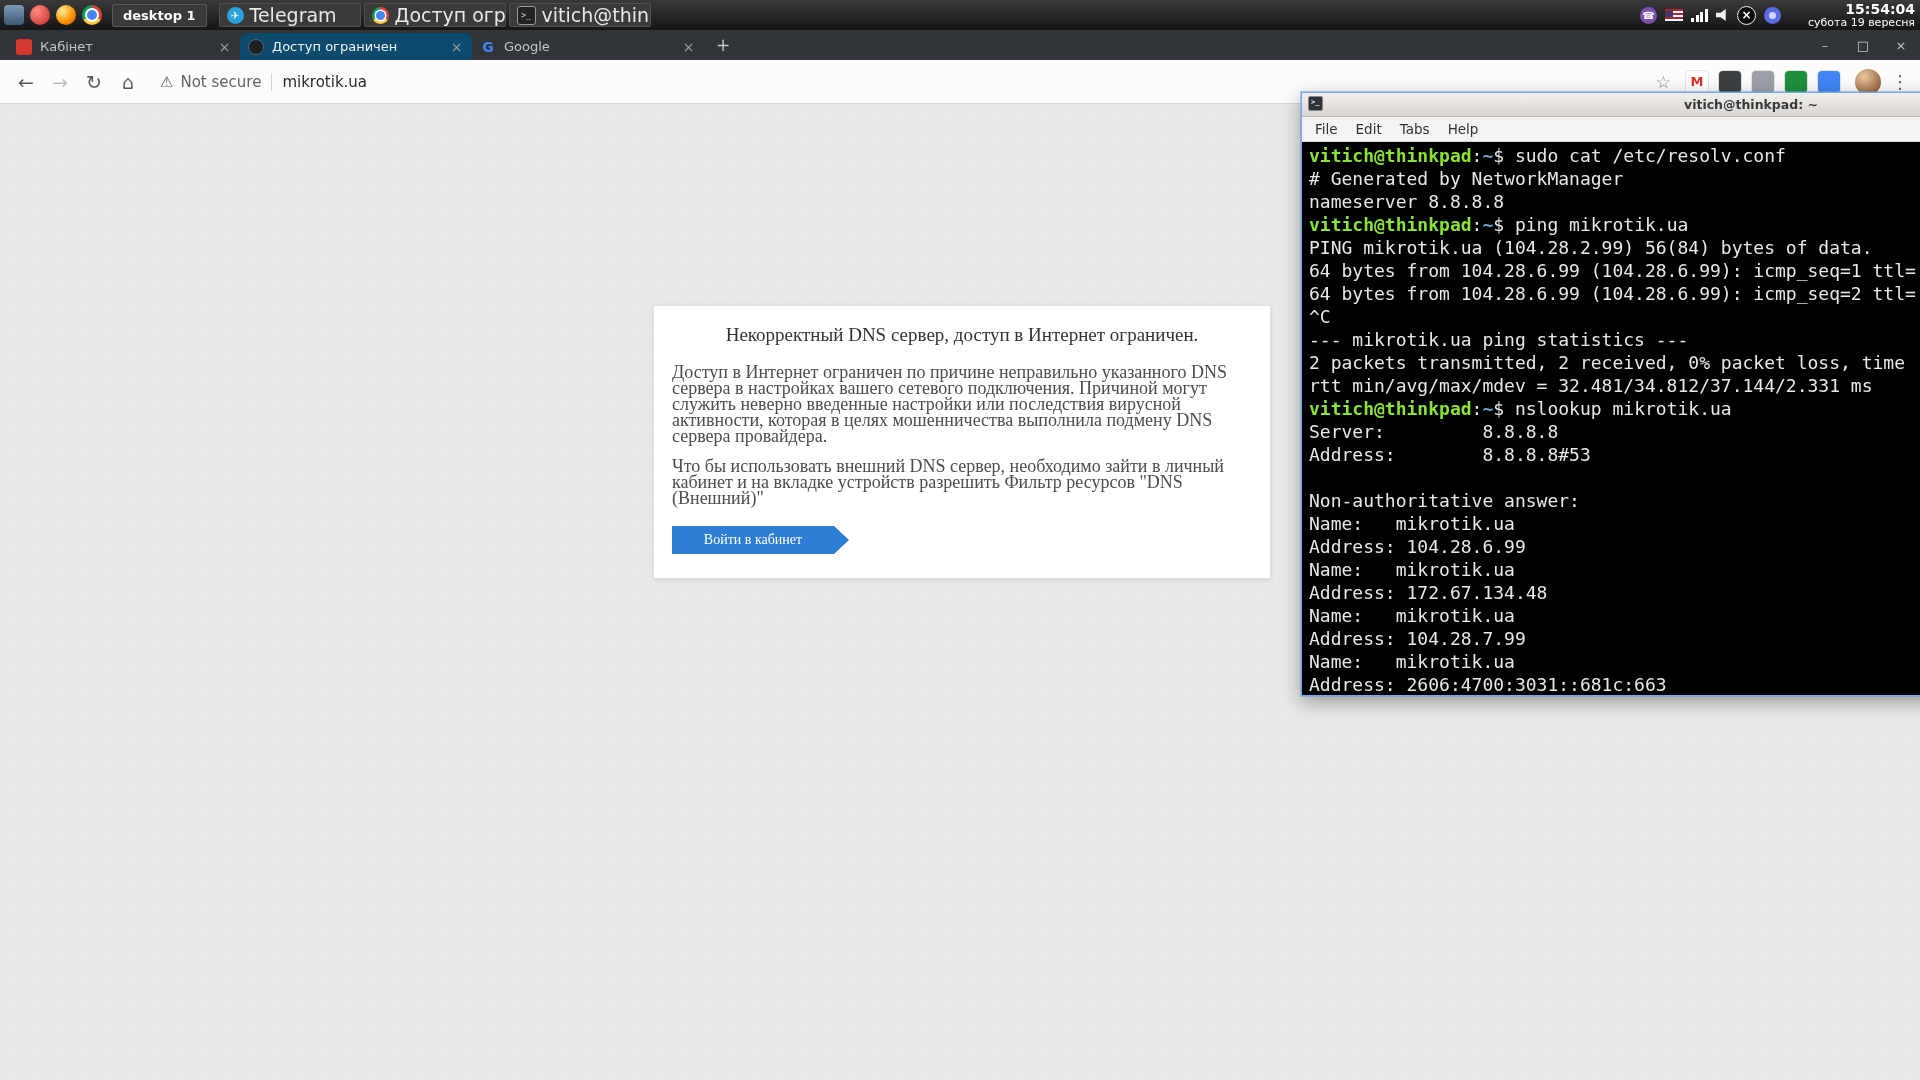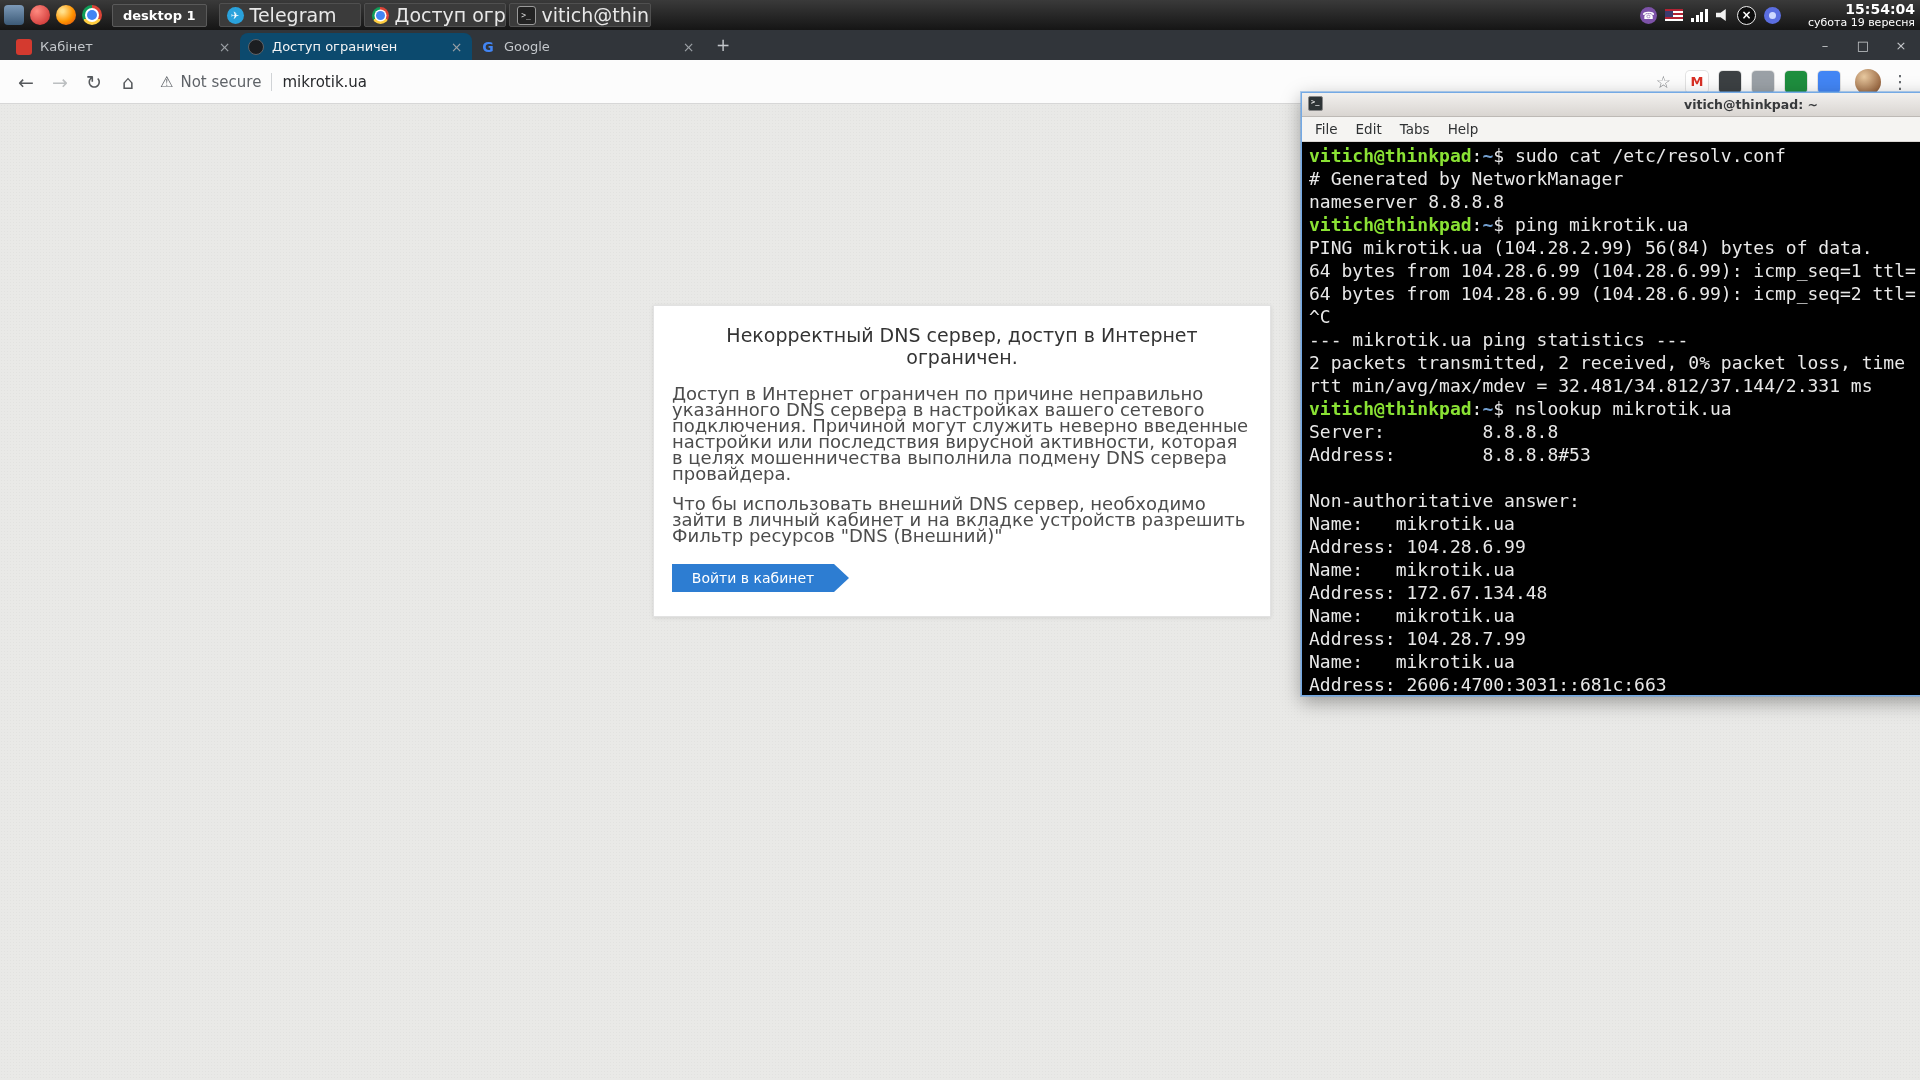--- a/index.html
+++ b/index.html
@@ -83,21 +83,21 @@
   .url{color:#27292c;}
   .star{font-size:17px;color:#84878a;margin:0 9px;}
   .extensions{display:flex;gap:11px;align-items:center;margin:0 6px;}
   .ext{width:22px;height:22px;border-radius:4px;display:flex;align-items:center;justify-content:center;
     font-size:13px;font-weight:bold;box-shadow:0 0 0 1px rgba(0,0,0,.10);}
   .avatar{width:26px;height:26px;border-radius:50%;margin:0 9px;
     background:radial-gradient(circle at 35% 30%,#e8c9a0,#9c6b45 70%,#5d3c22);}
   .menu3{font-size:18px;color:#5f6368;width:20px;text-align:center;}
 
   .page{position:absolute;top:74px;left:0;right:0;bottom:0;background:#e9e9e7;
-    background-image:radial-gradient(rgba(0,0,0,0.03) 1px,transparent 1px);background-size:3px 3px;}
+    background-image:radial-gradient(rgba(0,0,0,0.03) 1px,transparent 1px);background-size:3px 3px;font-family:Liberation Serif, serif;}
   .card{position:absolute;left:653px;top:201px;width:618px;box-sizing:border-box;background:#fff;
     border:1px solid #e2e2e2;box-shadow:0 1px 4px rgba(0,0,0,.10);padding:18px 18px 24px;}
   .card h1{font-size:19px;font-weight:400;color:#333;text-align:center;margin:0 0 18px;}
   .paras p{font-size:18px;line-height:16px;color:#4c4c4c;margin:0 0 14px;}
   .cta{margin-top:20px;width:162px;height:28px;background:var(--accent,#2d7dd2);color:#fff;font-size:14px;
     display:flex;align-items:center;justify-content:center;position:relative;cursor:pointer;}
   .cta::after{content:"";position:absolute;left:100%;top:0;border-top:14px solid transparent;
     border-bottom:14px solid transparent;border-left:15px solid var(--accent,#2d7dd2);}
 
   

